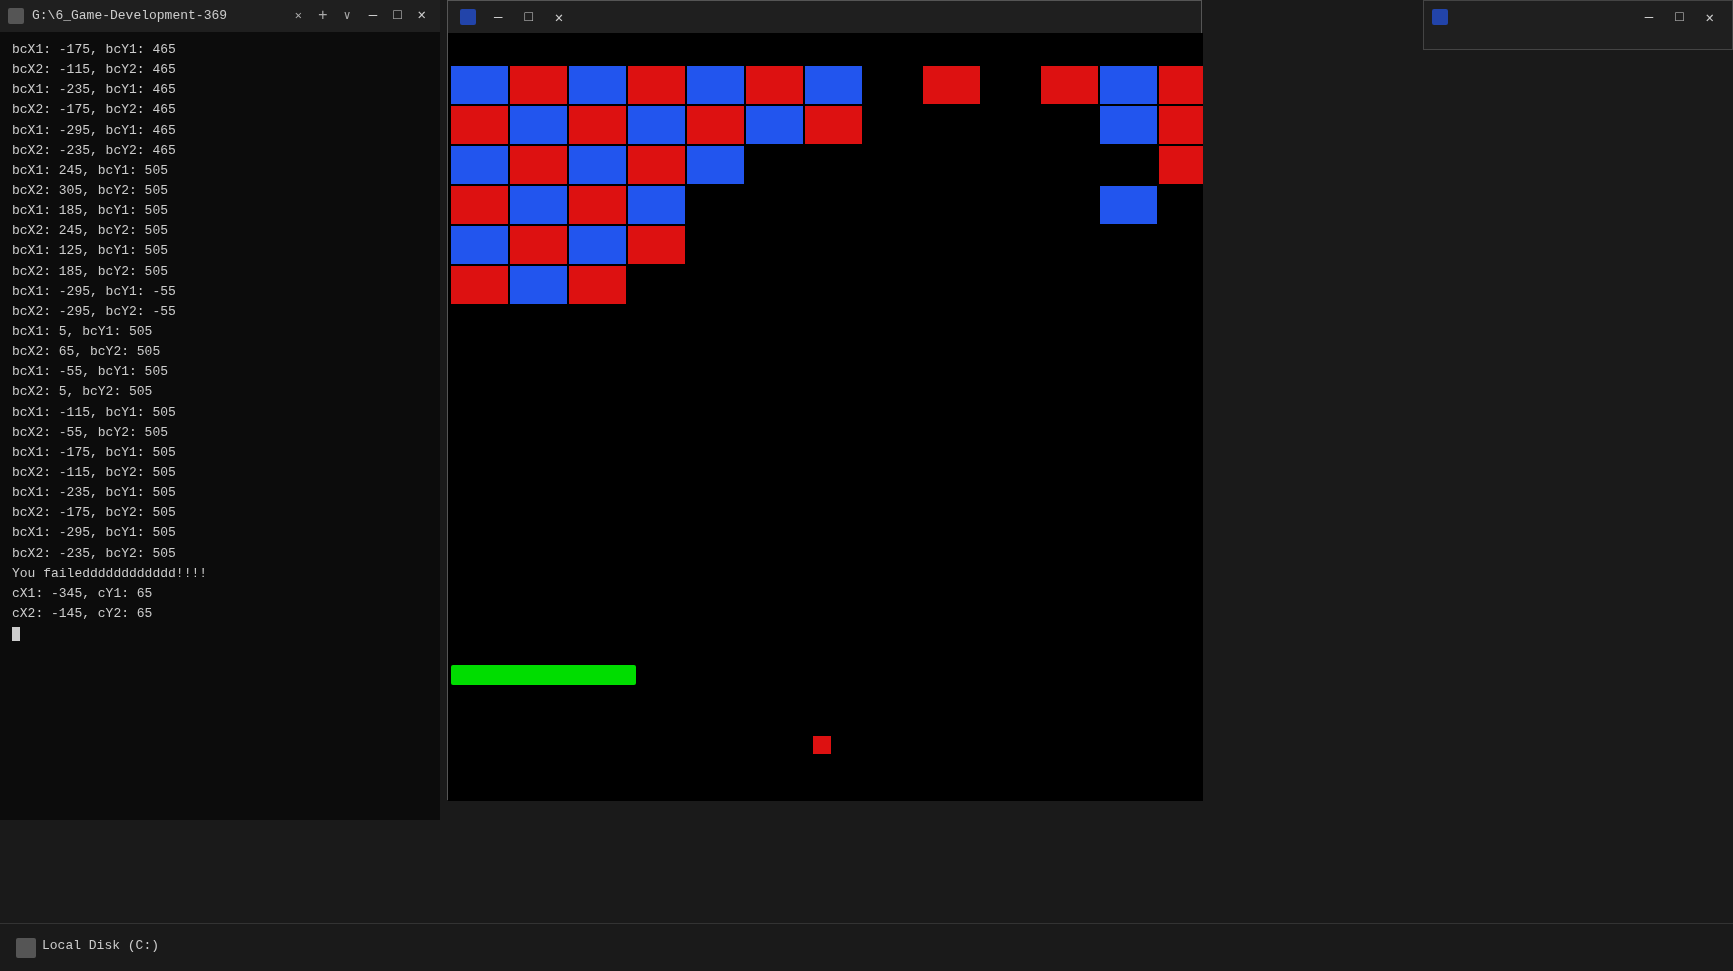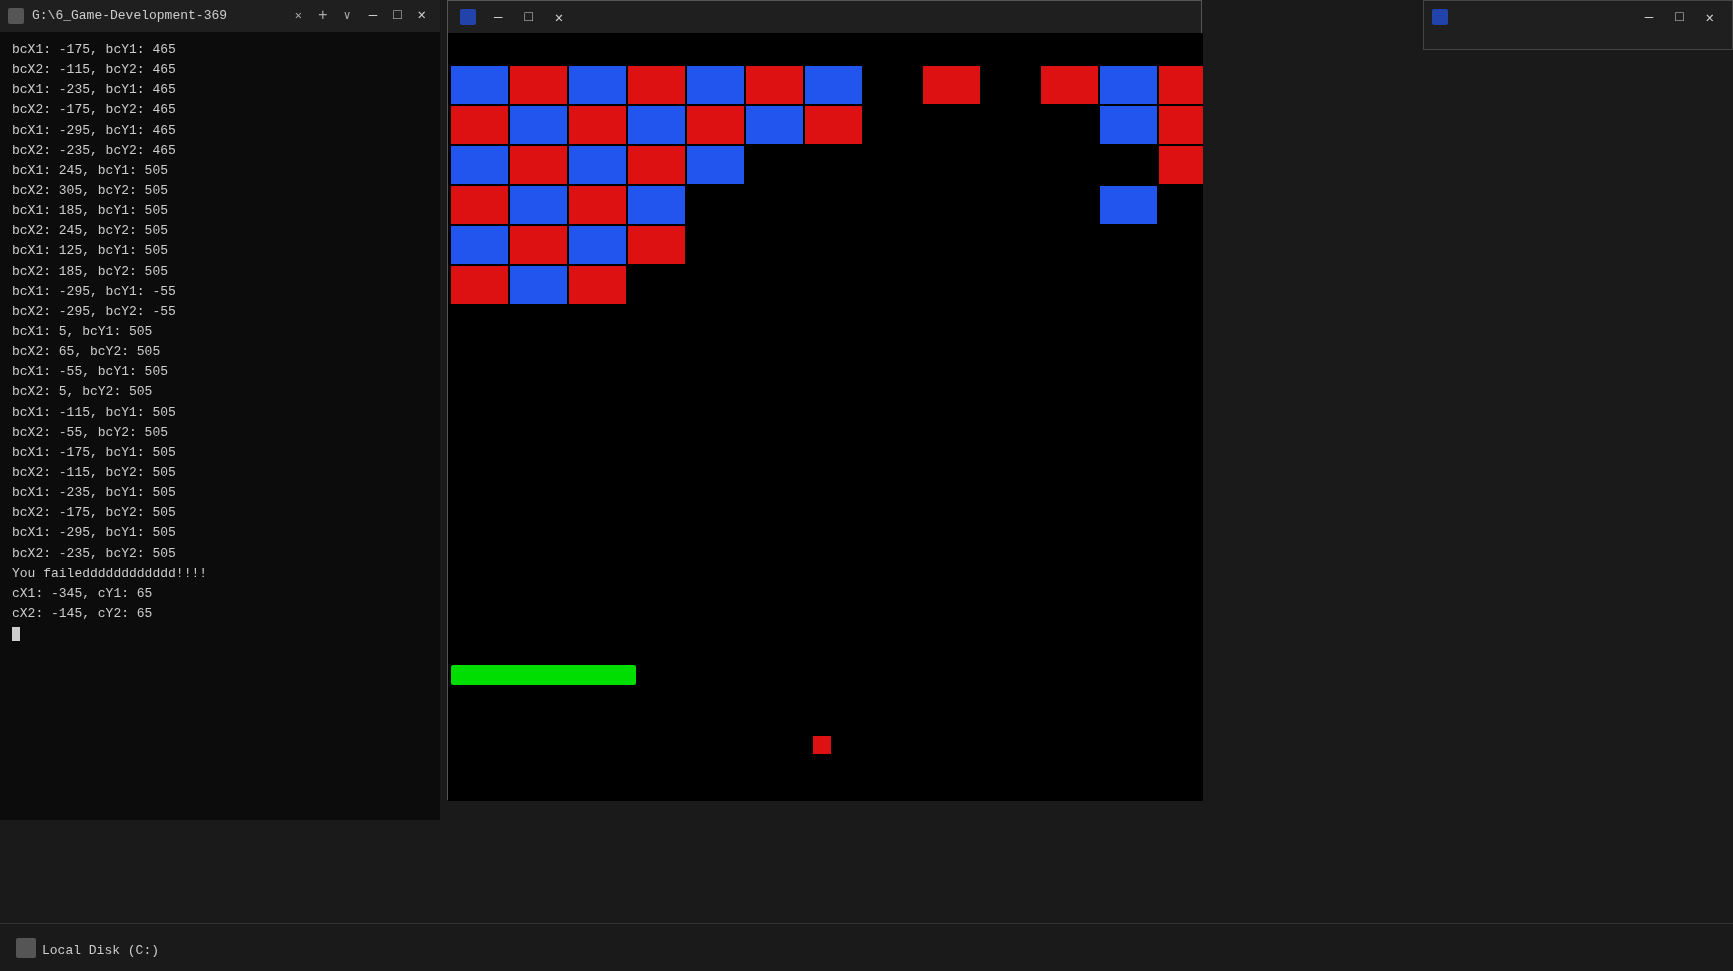--- a/index.html
+++ b/index.html
@@ -179,21 +179,21 @@
       height: 48px;
       background: #1a1a1a;
       border-top: 1px solid #333;
       display: flex;
       align-items: center;
       padding: 0 8px;
       gap: 8px;
     }
     .taskbar-drive {
       display: flex;
-      align-items: flex-end;
+      align-items: flex-start;
       gap: 6px;
       color: #ccc;
       font-size: 13px;
       padding: 4px 8px;
       cursor: pointer;
     }
     .drive-icon {
       width: 20px;
       height: 20px;
       background: #555;

